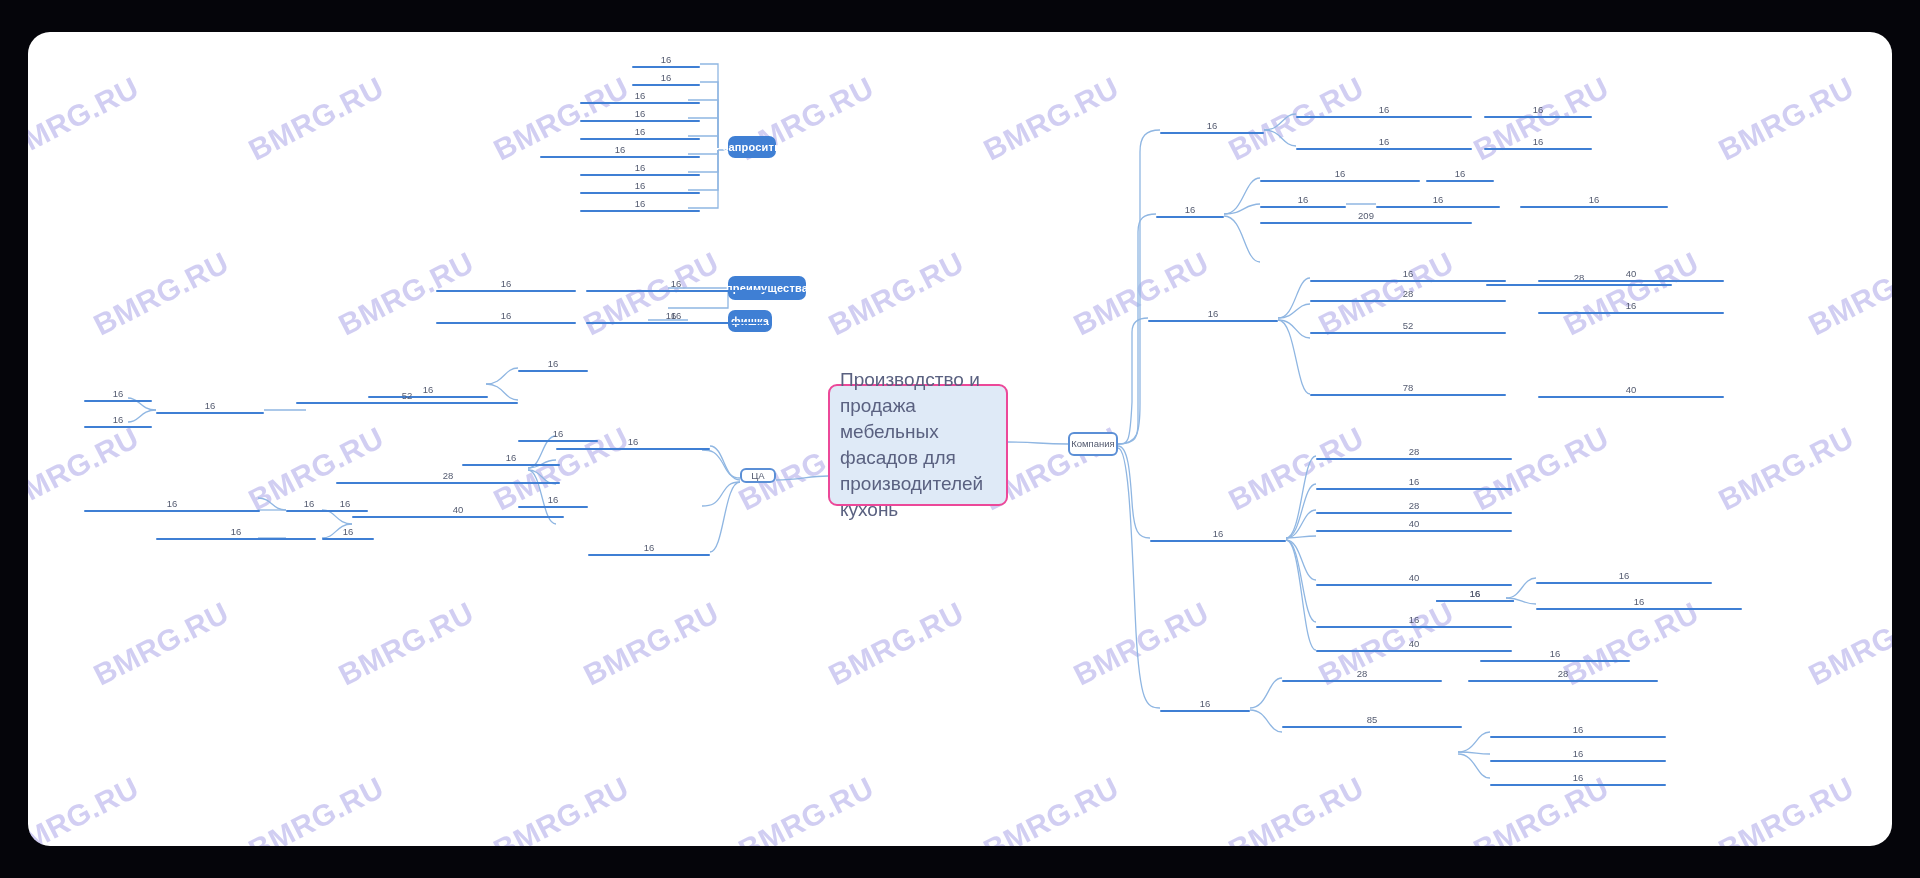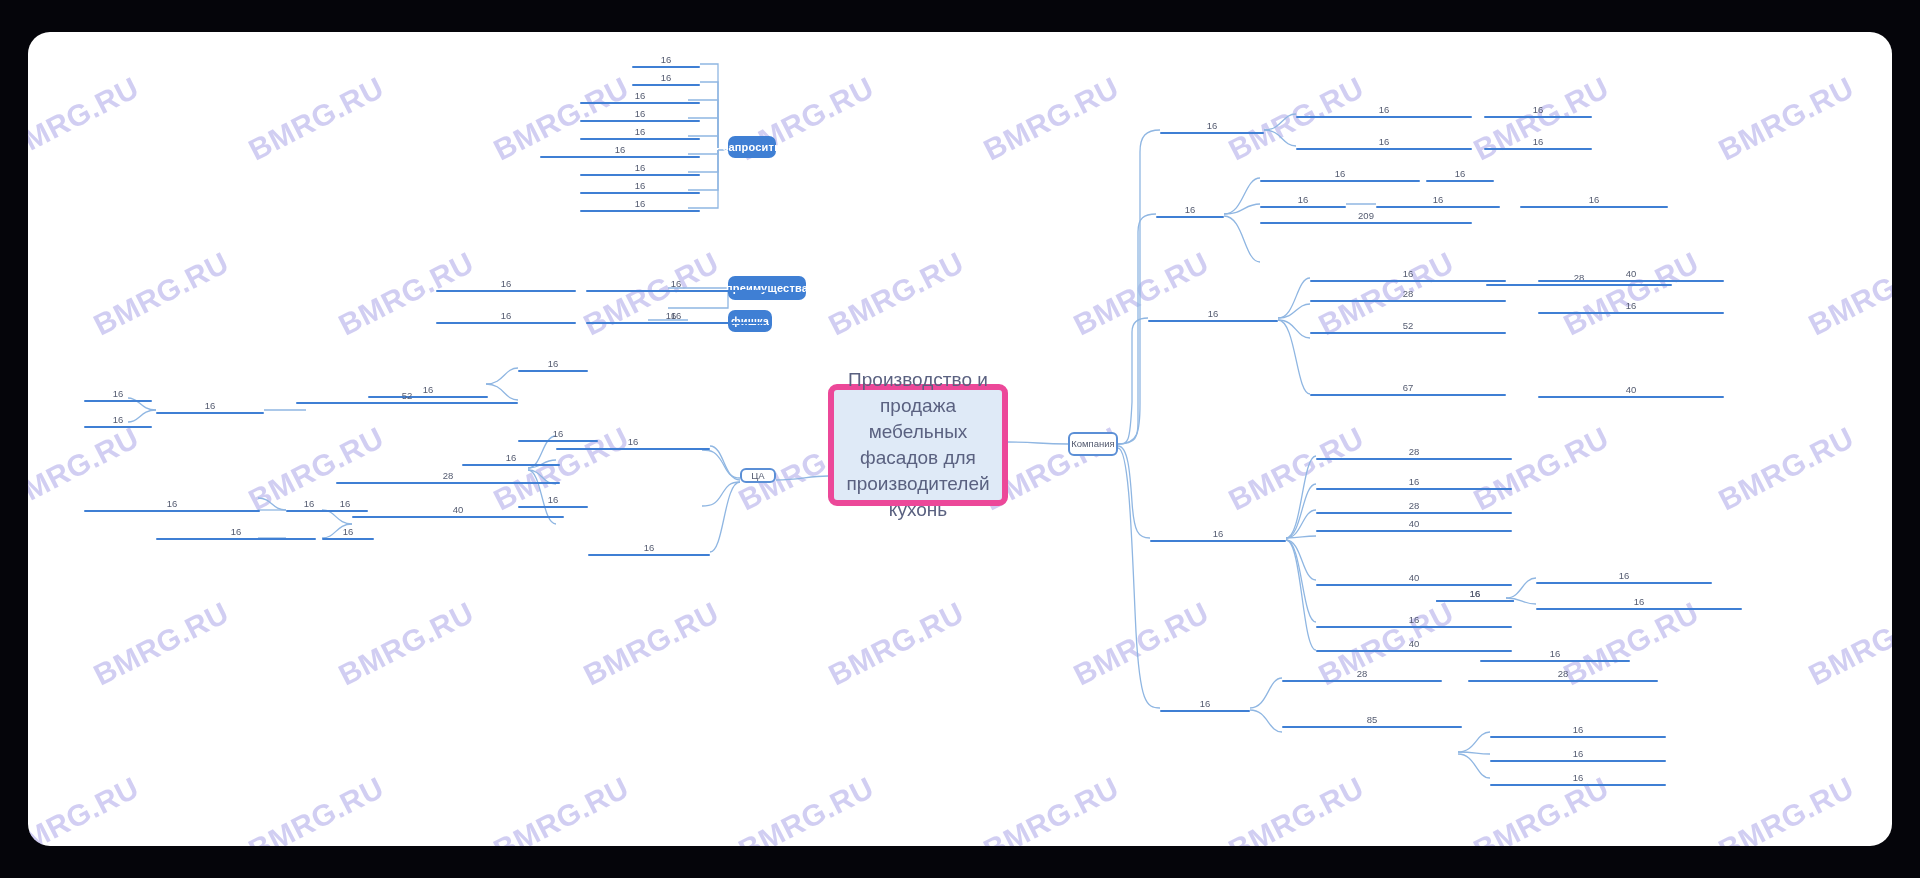--- a/index.html
+++ b/index.html
@@ -8,21 +8,21 @@
   #canvas{position:absolute;left:28px;top:32px;width:1864px;height:814px;background:#ffffff;border-radius:22px;overflow:hidden;}
   #watermarks{position:absolute;inset:0;pointer-events:none;}
   .wm{position:absolute;font-family:"Liberation Sans",sans-serif;font-weight:bold;font-size:30px;color:#6b5fd6;opacity:.30;transform:rotate(-27deg);white-space:nowrap;letter-spacing:.5px;}
   #map{position:absolute;inset:0;}
   #links{position:absolute;left:0;top:0;width:1864px;height:814px;}
   .node{position:absolute;box-sizing:border-box;color:#545b70;font-size:9.5px;line-height:12px;text-align:center;white-space:pre-line;}
   .node .txt{display:block;padding:0 3px 2px 3px;}
   .ul{position:absolute;left:0;right:0;bottom:0;height:2px;background:#3f7fd4;border-radius:1px;}
   .pill{position:absolute;box-sizing:border-box;background:#3f7fd4;color:#fff;font-size:11px;font-weight:bold;border-radius:7px;display:flex;align-items:center;justify-content:center;letter-spacing:.2px;}
   .box{position:absolute;box-sizing:border-box;border:2px solid #5b8fd6;border-radius:6px;background:#fff;color:#545b70;font-size:9.5px;display:flex;align-items:center;justify-content:center;text-align:center;line-height:12px;}
-  #central{position:absolute;box-sizing:border-box;background:#dfeaf7;border:6px solid #ec4899;border-radius:9px;color:#5a6180;font-size:19px;line-height:26px;text-align:center;display:flex;align-items:center;justify-content:center;padding:6px 10px;}
+  #central{position:absolute;box-sizing:border-box;background:#dfeaf7;border:2px solid #ec4899;border-radius:9px;color:#5a6180;font-size:19px;line-height:26px;text-align:left;display:flex;align-items:center;justify-content:center;padding:6px 10px;}
 </style>
 </head>
 <body>
 
 <div id="root">
   <div id="canvas">
 
     <div id="watermarks">
         <div class="wm" style="left: -30px; top: 70px;">BMRG.RU</div>
         <div class="wm" style="left: 215px; top: 70px;">BMRG.RU</div>
@@ -172,21 +172,21 @@
         <div class="node" style="left: 1232px; top: 162px; width: 86px;"><span class="txt">16</span><div class="ul"></div></div>
         <div class="node" style="left: 1348px; top: 162px; width: 124px;"><span class="txt">16</span><div class="ul"></div></div>
         <div class="node" style="left: 1492px; top: 162px; width: 148px;"><span class="txt">16</span><div class="ul"></div></div>
         <div class="node" style="left: 1232px; top: 178px; width: 212px;"><span class="txt">209</span><div class="ul"></div></div>
         <div class="node" style="left: 1458px; top: 240px; width: 186px;"><span class="txt">28</span><div class="ul"></div></div>
         <div class="node" style="left: 1282px; top: 236px; width: 196px;"><span class="txt">16</span><div class="ul"></div></div>
         <div class="node" style="left: 1510px; top: 236px; width: 186px;"><span class="txt">40</span><div class="ul"></div></div>
         <div class="node" style="left: 1282px; top: 256px; width: 196px;"><span class="txt">28</span><div class="ul"></div></div>
         <div class="node" style="left: 1510px; top: 268px; width: 186px;"><span class="txt">16</span><div class="ul"></div></div>
         <div class="node" style="left: 1282px; top: 288px; width: 196px;"><span class="txt">52</span><div class="ul"></div></div>
-        <div class="node" style="left: 1282px; top: 350px; width: 196px;"><span class="txt">67</span><div class="ul"></div></div>
+        <div class="node" style="left: 1282px; top: 350px; width: 196px;"><span class="txt">78</span><div class="ul"></div></div>
         <div class="node" style="left: 1510px; top: 352px; width: 186px;"><span class="txt">40</span><div class="ul"></div></div>
         <div class="node" style="left: 1288px; top: 414px; width: 196px;"><span class="txt">28</span><div class="ul"></div></div>
         <div class="node" style="left: 1288px; top: 444px; width: 196px;"><span class="txt">16</span><div class="ul"></div></div>
         <div class="node" style="left: 1288px; top: 468px; width: 196px;"><span class="txt">28</span><div class="ul"></div></div>
         <div class="node" style="left: 1288px; top: 486px; width: 196px;"><span class="txt">40</span><div class="ul"></div></div>
         <div class="node" style="left: 1288px; top: 540px; width: 196px;"><span class="txt">40</span><div class="ul"></div></div>
         <div class="node" style="left: 1408px; top: 556px; width: 78px;"><span class="txt">16</span><div class="ul"></div></div>
         <div class="node" style="left: 1508px; top: 538px; width: 176px;"><span class="txt">16</span><div class="ul"></div></div>
         <div class="node" style="left: 1508px; top: 564px; width: 206px;"><span class="txt">16</span><div class="ul"></div></div>
         <div class="node" style="left: 1288px; top: 582px; width: 196px;"><span class="txt">16</span><div class="ul"></div></div>

